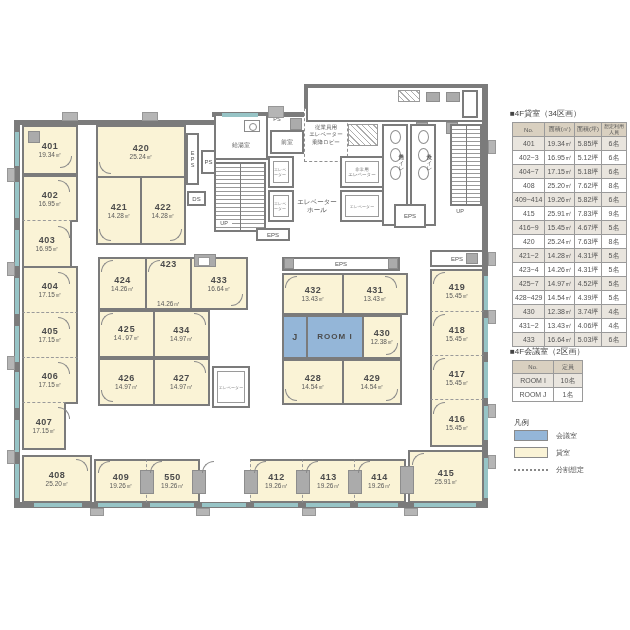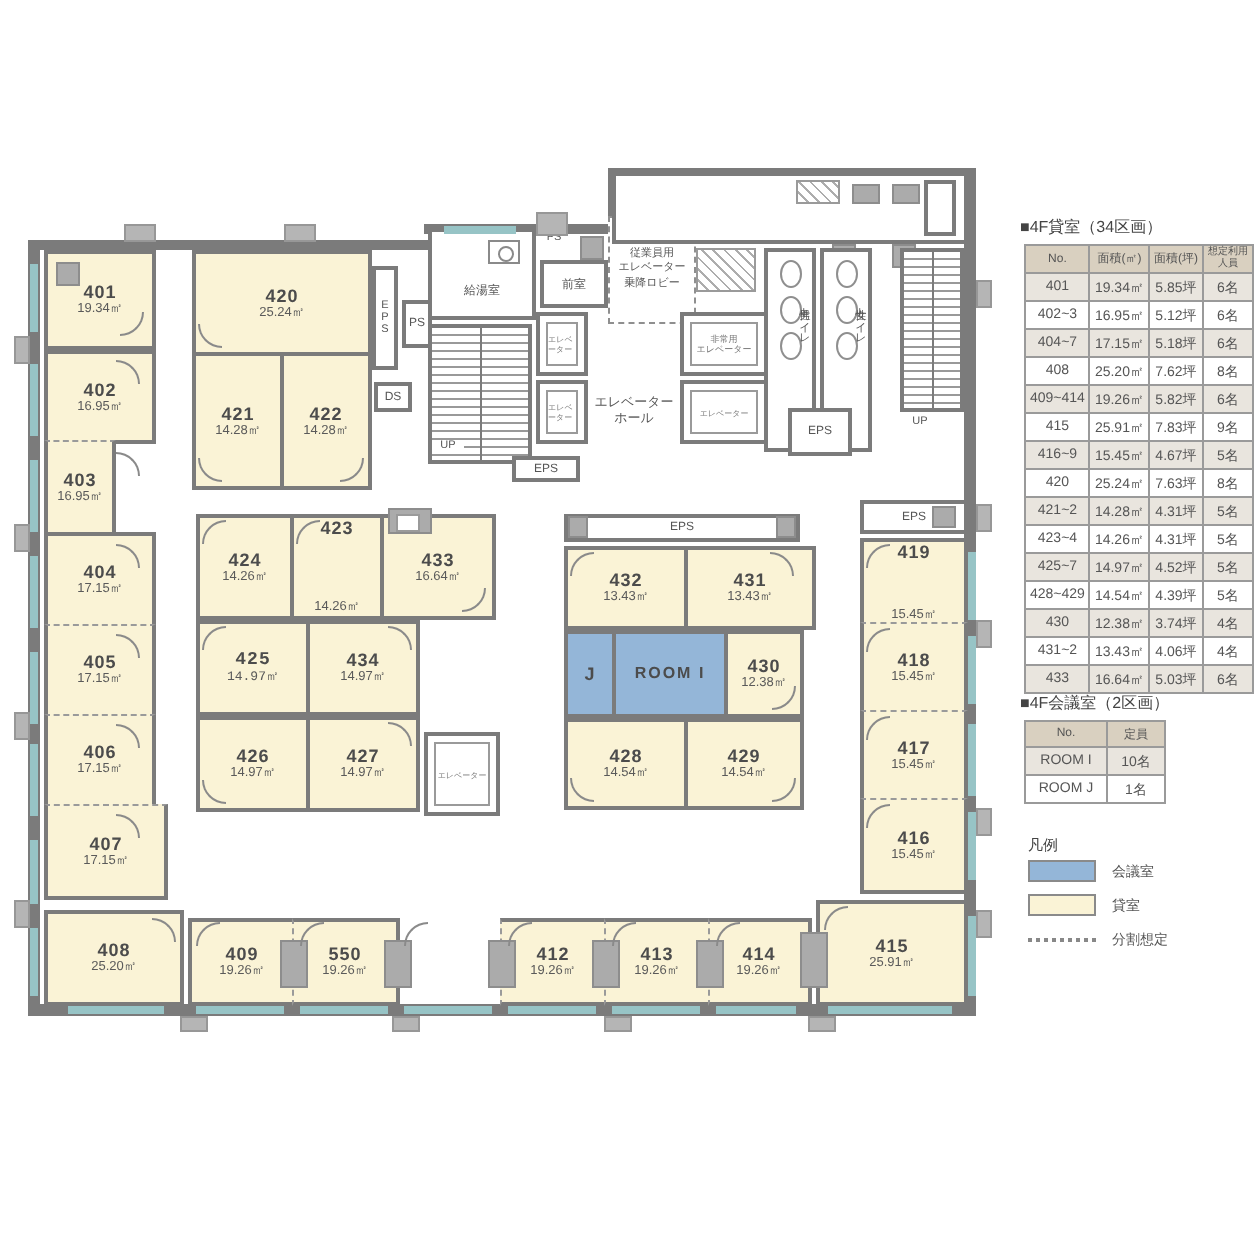--- a/index.html
+++ b/index.html
@@ -70,37 +70,37 @@
   <div class="wall" style="left:482px;top:86px;width:6px;height:422px;"></div>
 
   <div class="room" style="left:22px;top:125px;width:56px;height:50px;">
     <span class="no">401</span>
       <span class="area">19.34㎡</span>
     </div>
   <div class="room" style="left:22px;top:175px;width:56px;height:47px;">
     <span class="no">402</span>
       <span class="area">16.95㎡</span>
     </div>
-  <div class="room dash-top" style="left:22px;top:220px;width:36px;height:48px;">
+  <div class="room dash-top" style="left:22px;top:220px;width:50px;height:48px;">
     <span class="no">403</span>
       <span class="area">16.95㎡</span>
     </div>
   <div class="room" style="left:22px;top:266px;width:56px;height:48px;">
     <span class="no">404</span>
       <span class="area">17.15㎡</span>
     </div>
   <div class="room dash-top" style="left:22px;top:312px;width:56px;height:47px;">
     <span class="no">405</span>
       <span class="area">17.15㎡</span>
     </div>
   <div class="room dash-top" style="left:22px;top:357px;width:56px;height:47px;">
     <span class="no">406</span>
       <span class="area">17.15㎡</span>
     </div>
-  <div class="room dash-top" style="left:22px;top:402px;width:62px;height:48px;">
+  <div class="room dash-top" style="left:22px;top:402px;width:44px;height:48px;">
     <span class="no">407</span>
       <span class="area">17.15㎡</span>
     </div>
   <div class="room" style="left:22px;top:455px;width:70px;height:48px;">
     <span class="no">408</span>
       <span class="area">25.20㎡</span>
     </div>
 
   <div class="room" style="left:94px;top:459px;width:54px;height:44px;">
     <span class="no">409</span>
@@ -124,21 +124,21 @@
     </div>
   <div class="room" style="left:408px;top:450px;width:76px;height:53px;">
     <span class="no">415</span>
       <span class="area">25.91㎡</span>
     </div>
 
   <div class="svcbox" style="left:430px;top:250px;width:54px;height:17px;">
     <span>EPS</span>
     </div>
   <div class="col" style="left:466px;top:253px;width:12px;height:11px;"></div>
-  <div class="room" style="left:430px;top:269px;width:54px;height:44px;justify-content:space-between;">
+  <div class="room" style="left:430px;top:269px;width:54px;height:44px;">
     <span class="no">419</span>
       <span class="area">15.45㎡</span>
     </div>
   <div class="room dash-top" style="left:430px;top:311px;width:54px;height:46px;">
     <span class="no">418</span>
       <span class="area">15.45㎡</span>
     </div>
   <div class="room dash-top" style="left:430px;top:355px;width:54px;height:46px;">
     <span class="no">417</span>
       <span class="area">15.45㎡</span>

